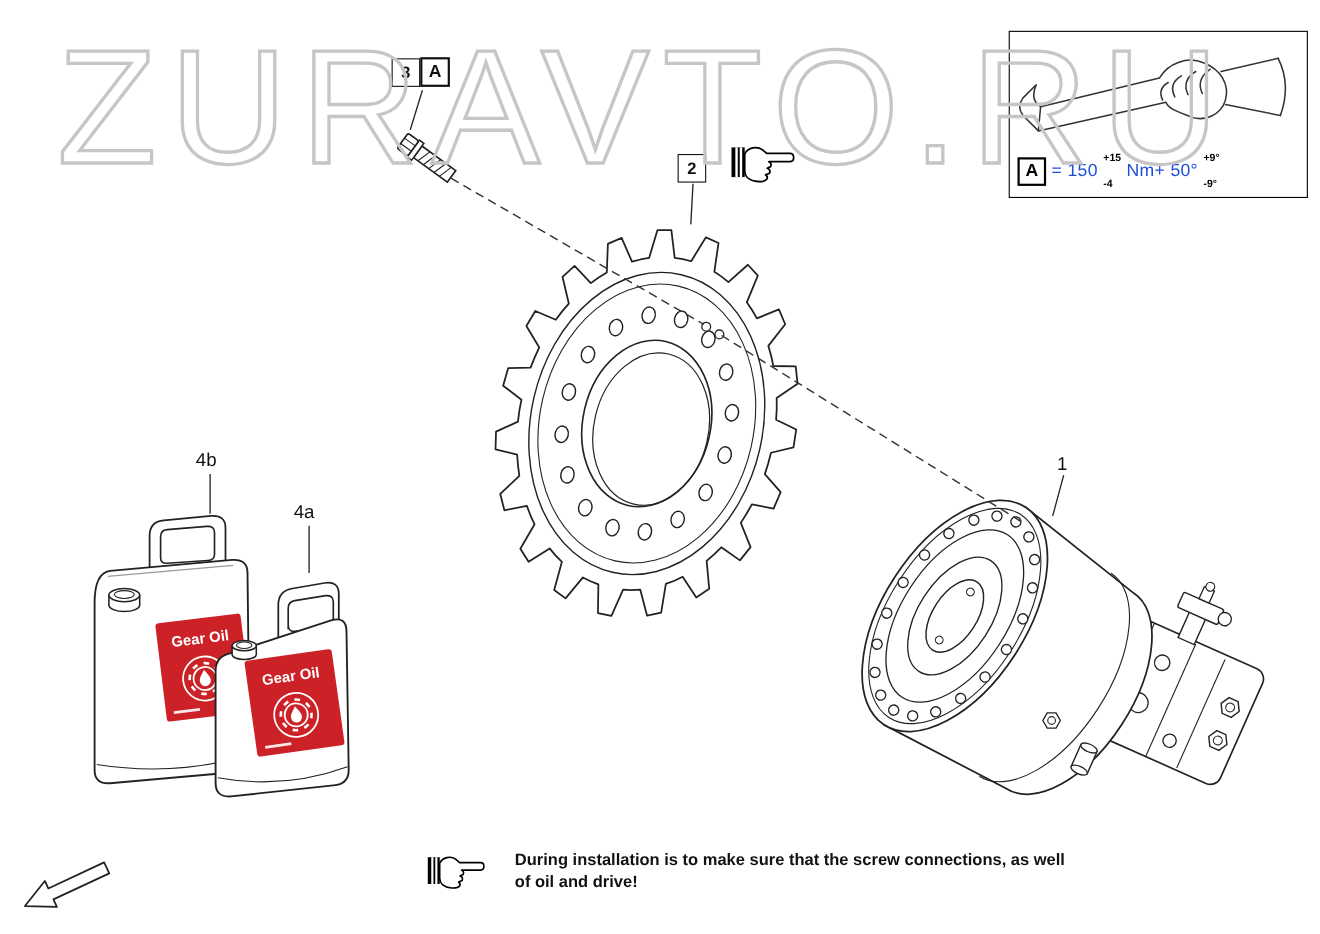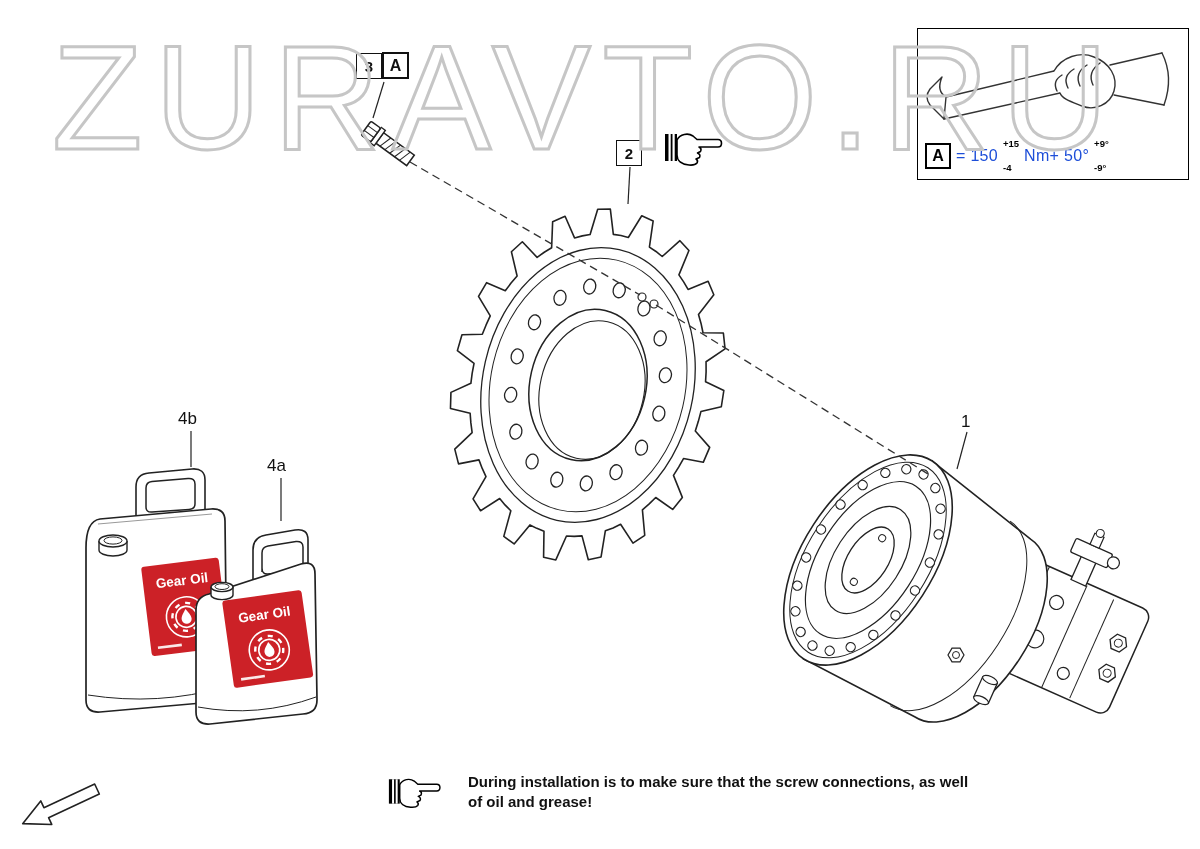--- a/index.html
+++ b/index.html
@@ -278,18 +278,18 @@
       </span>
     </div>
   </div>
 
   <div class="note">
     <svg class="note-icon" width="56" height="40" viewBox="0 0 62 42">
       <use href="#manicule"></use>
     </svg>
     <div class="note-text">
       <div>During installation is to make sure that the screw connections, as well</div>
-      <div>of oil and grease!</div>
+      <div>of oil and drive!</div>
     </div>
   </div>
 
   <div class="watermark">ZURAVTO.RU</div>
 </div>
 
 </body></html>

